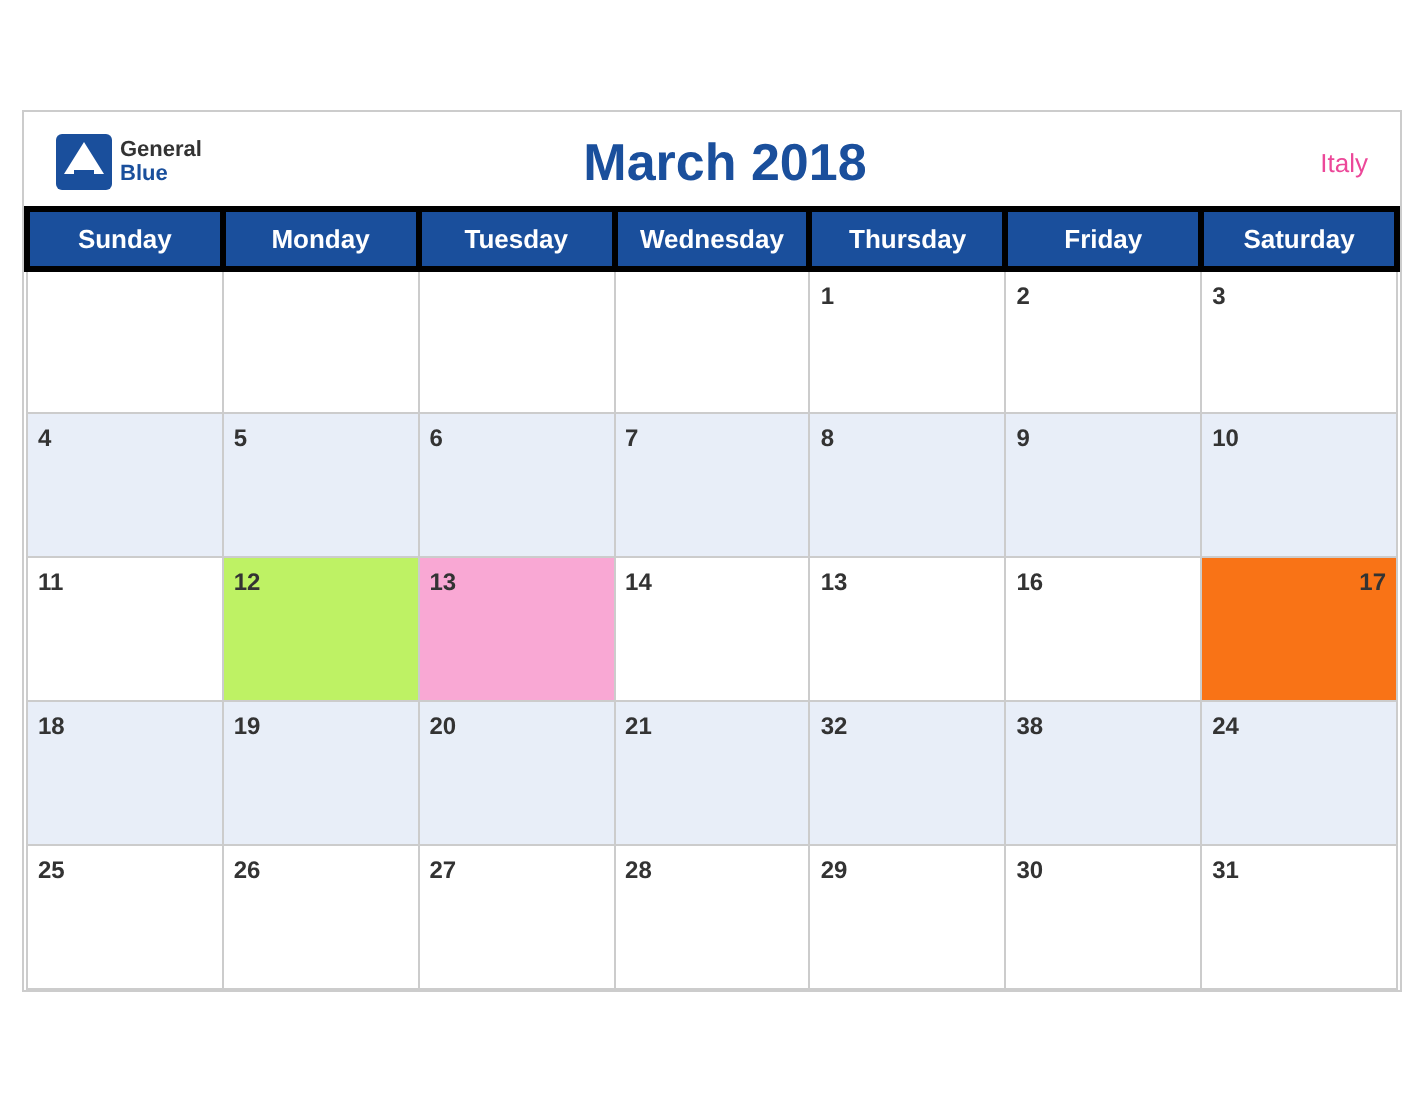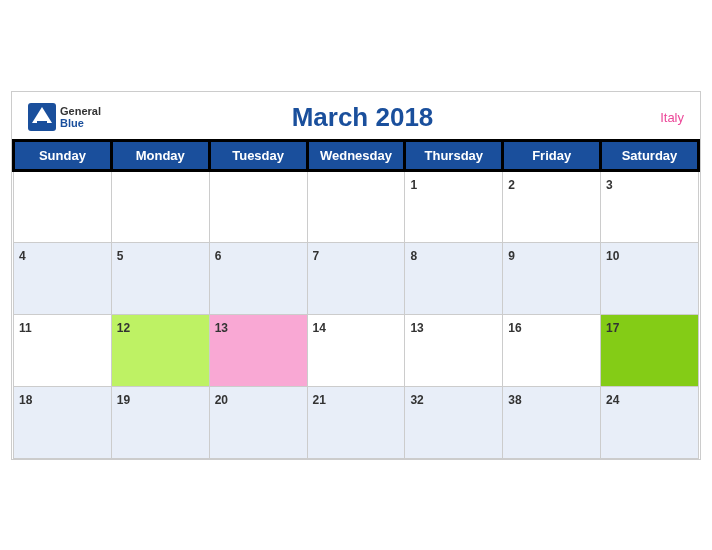--- a/index.html
+++ b/index.html
@@ -167,26 +167,35 @@
           <td style="background-color: rgb(232, 238, 248);"><span class="day-num">9</span></td>
           <td style="background-color: rgb(232, 238, 248);"><span class="day-num">10</span></td>
         </tr>
         <tr>
           <td style="background-color: rgb(255, 255, 255); margin-top: 48px;"><span class="day-num">11</span></td>
           <td style="background-color: #bef264;"><span class="day-num">12</span></td>
           <td style="background-color: #f9a8d4;"><span class="day-num">13</span></td>
           <td style="background-color: rgb(255, 255, 255);"><span class="day-num">14</span></td>
           <td style="background-color: rgb(255, 255, 255);"><span class="day-num">13</span></td>
           <td style="background-color: rgb(255, 255, 255);"><span class="day-num">16</span></td>
-          <td style="background-color: #84cc16;"><span class="day-num">17</span></td>
+          <td style="background-color: #f97316; text-align: right;"><span class="day-num">17</span></td>
         </tr>
         <tr>
           <td style="background-color: rgb(232, 238, 248);"><span class="day-num">18</span></td>
           <td style="background-color: rgb(232, 238, 248);"><span class="day-num">19</span></td>
           <td style="background-color: rgb(232, 238, 248);"><span class="day-num">20</span></td>
           <td style="background-color: rgb(232, 238, 248);"><span class="day-num">21</span></td>
           <td style="background-color: rgb(232, 238, 248);"><span class="day-num">32</span></td>
           <td style="background-color: rgb(232, 238, 248);"><span class="day-num">38</span></td>
           <td style="background-color: rgb(232, 238, 248); margin-top: 28px;"><span class="day-num">24</span></td>
         </tr>
+        <tr>
+          <td style="background-color: rgb(255, 255, 255);"><span class="day-num">25</span></td>
+          <td style="background-color: rgb(255, 255, 255);"><span class="day-num">26</span></td>
+          <td style="background-color: rgb(255, 255, 255);"><span class="day-num">27</span></td>
+          <td style="background-color: rgb(255, 255, 255);"><span class="day-num">28</span></td>
+          <td style="background-color: rgb(255, 255, 255);"><span class="day-num">29</span></td>
+          <td style="background-color: rgb(255, 255, 255);"><span class="day-num">30</span></td>
+          <td style="background-color: rgb(255, 255, 255);"><span class="day-num">31</span></td>
+        </tr>
       </tbody>
   </table>
 </div>
 
 </body></html>

